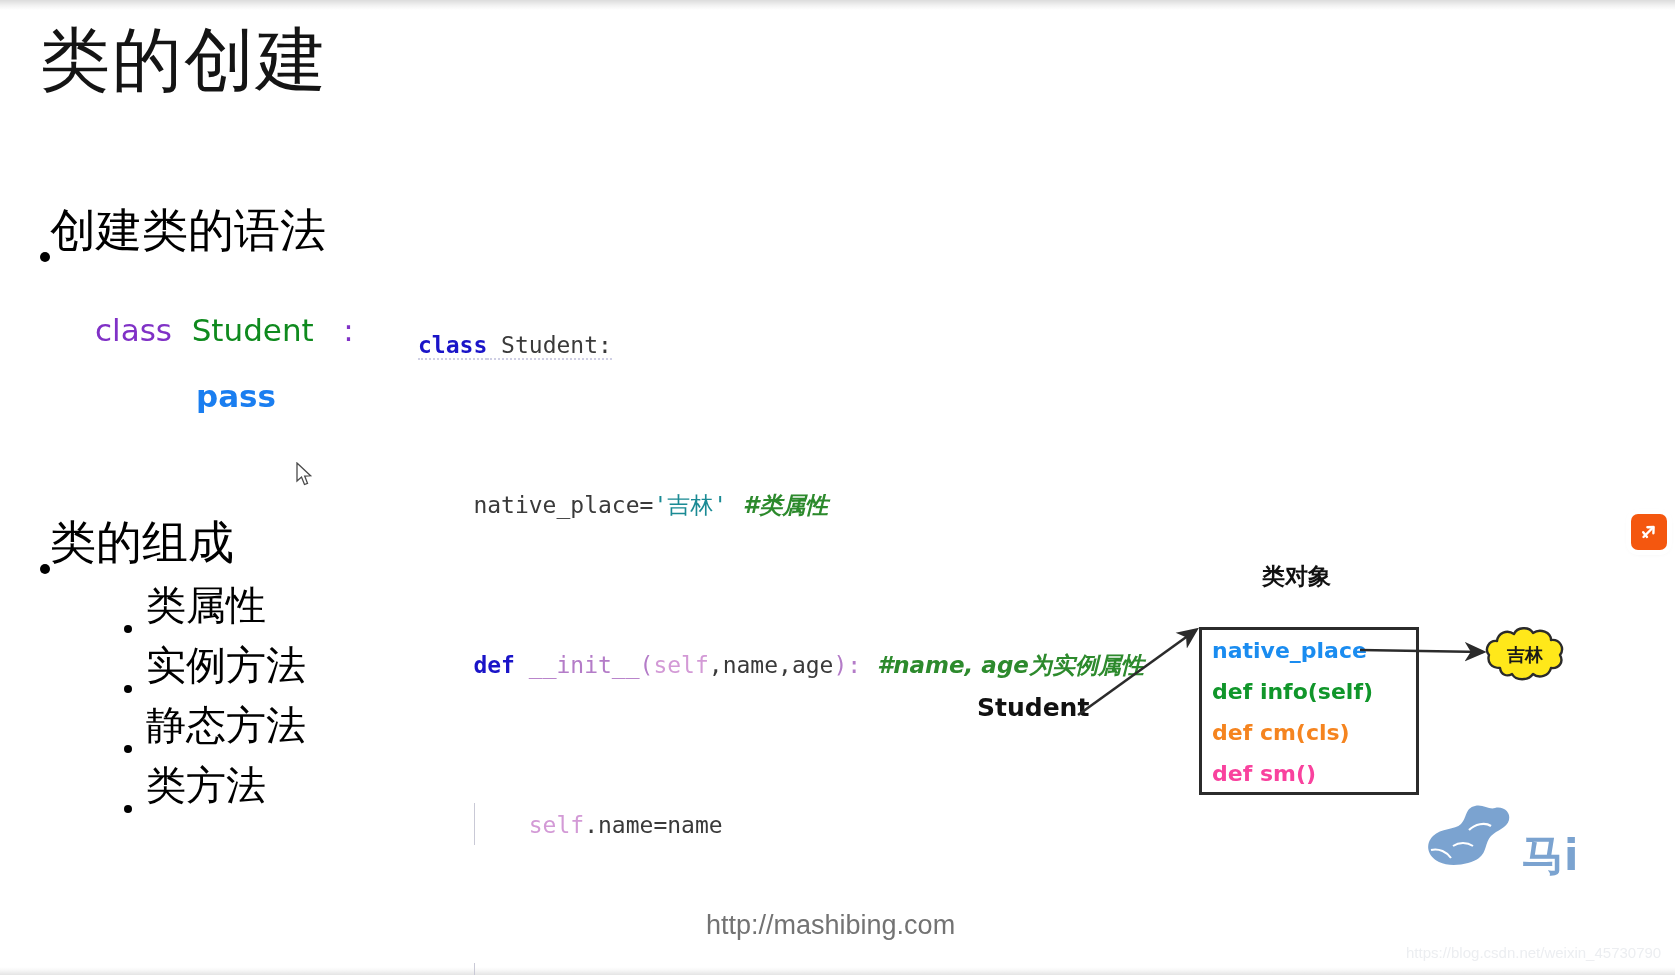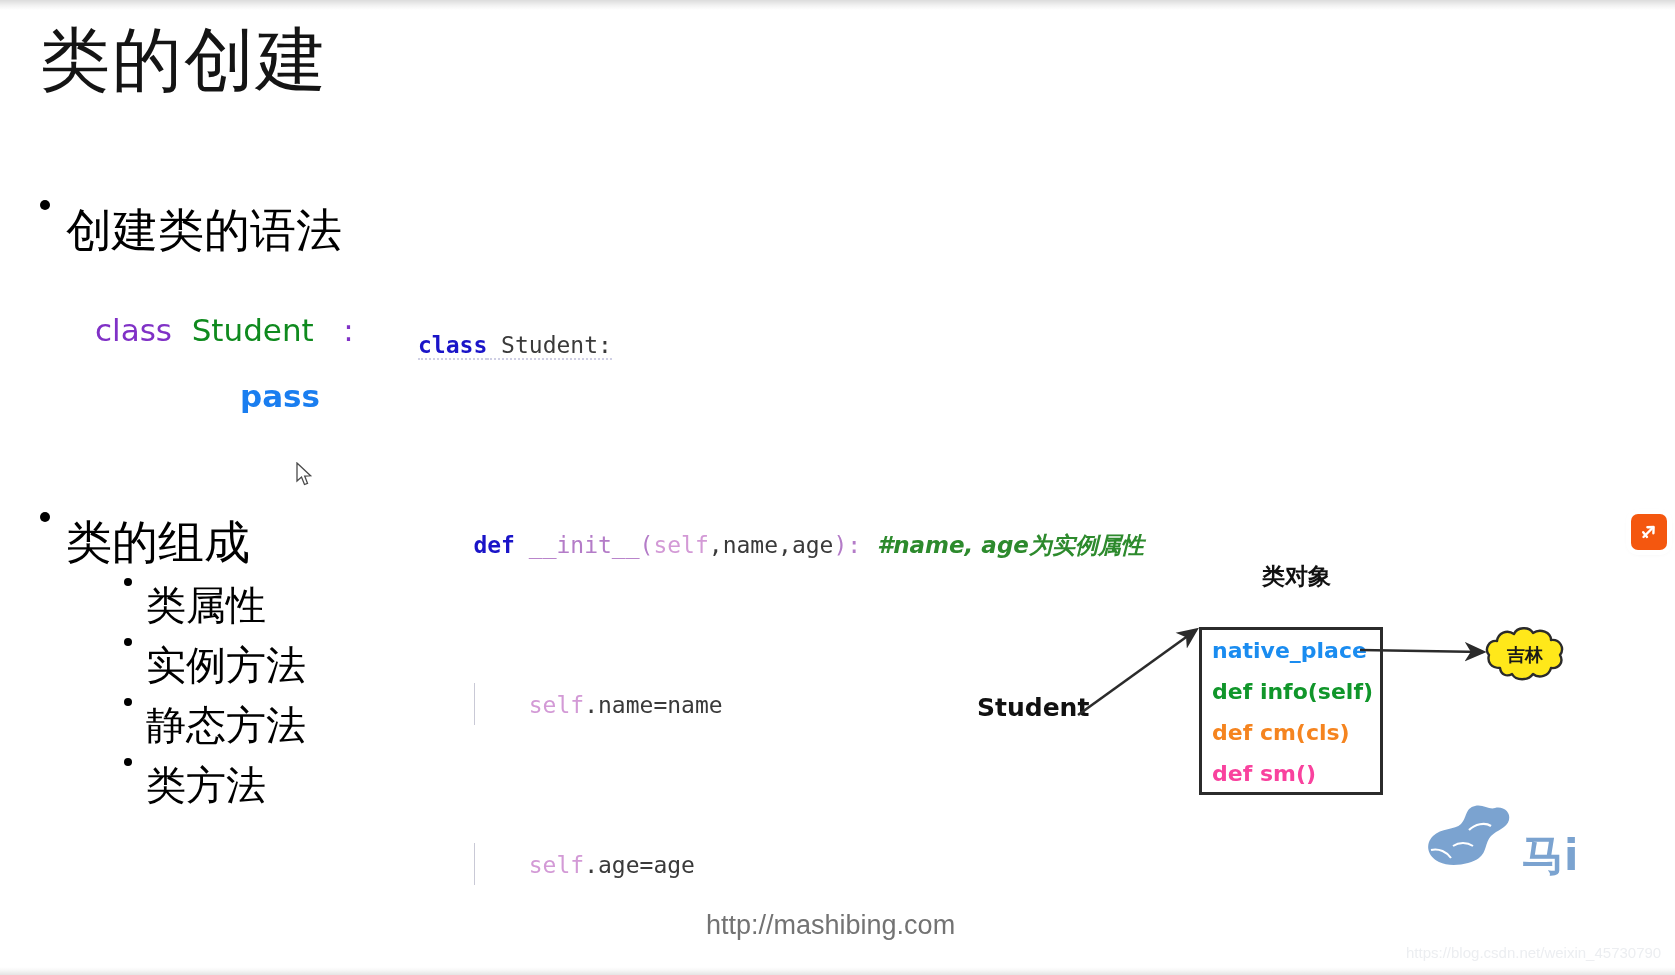--- a/index.html
+++ b/index.html
@@ -30,32 +30,32 @@
     font-weight: 400; letter-spacing: 2px;
     white-space: nowrap;
   }
 
   
   .bullet-l1 {
     position: absolute;
     font-size: 46px; color: #000;
     font-family: "DejaVu Sans", "Liberation Sans", sans-serif;
     white-space: nowrap;
-    display: flex; align-items: flex-start; gap: 16px;
+    display: flex; align-items: flex-end; 
   }
   .bullet-l1 .dot {
     width: 10px; height: 10px; border-radius: 50%;
     background: #000; display: inline-block; flex: 0 0 auto;
   }
   .bullet-l2 {
     position: absolute;
     font-size: 40px; color: #000;
     font-family: "DejaVu Sans", "Liberation Sans", sans-serif;
     white-space: nowrap;
-    display: flex; align-items: flex-start; gap: 14px;
+    display: flex; align-items: flex-end; gap: 14px;
   }
   .bullet-l2 .dot {
     width: 8px; height: 8px; border-radius: 50%;
     background: #000; display: inline-block; flex: 0 0 auto;
   }
 
   
   #mini-snippet {
     position: absolute; left: 95px; top: 315px;
     font-family: "DejaVu Sans", "Liberation Sans", sans-serif;
@@ -63,21 +63,20 @@
     white-space: nowrap; line-height: 1.0;
   }
   #mini-snippet .kw     { color: #8031c6; }
   #mini-snippet .name   { color: #0f8a1e; }
   #mini-snippet .colon  { color: #8031c6; }
   #mini-line2 {
     position: absolute; left: 196px; top: 378px;
     font-family: "DejaVu Sans", "Liberation Sans", sans-serif;
     font-weight: bold; font-size: 31px; color: #1a7ef0;
     white-space: nowrap;
-    margin-left: 44px;
   }
 
   
   #mouse-cursor {
     position: absolute; left: 296px; top: 462px;
     width: 18px; height: 26px;
   }
 
   
   #code-block {
@@ -107,21 +106,21 @@
 
   
   #diagram-label {
     position: absolute; left: 1262px; top: 561px;
     font-size: 23px; font-weight: bold; color: #111;
     font-family: "DejaVu Sans", "Liberation Sans", sans-serif;
     white-space: nowrap;
   }
   #class-box {
     position: absolute; left: 1199px; top: 627px;
-    width: 184px; height: 168px;
+    width: 220px; height: 168px;
     border: 3px solid #2b2b2b; background: #fff; box-sizing: border-box;
   }
   #class-box .row {
     font-family: "DejaVu Sans", "Liberation Sans", sans-serif;
     font-weight: bold; font-size: 22px; white-space: nowrap;
     padding-left: 10px; line-height: 41px;
   }
   .m-native { color: #1a8cf0; }
   .m-info   { color: #10962a; }
   .m-cm     { color: #f5841f; }
@@ -225,20 +224,21 @@
 </div>
 <div class="bullet-l2" style="left:124px; top:758px;">
   <span class="dot"></span>
   <span>类方法</span>
 </div>
 
 <div id="code-block">
 
   <div class="line"><span class="c-kw squig">class</span><span class="c-plain squig"> Student:</span></div>
 
+  <div class="line"><span class="c-plain">    native_place=</span><span class="c-str">'吉林'</span><span class="c-cmt">  #类属性</span></div>
 
   <div class="line"><span class="c-kw">    def </span><span class="c-fn">__init__</span><span class="c-paren">(</span><span class="c-self">self</span><span class="c-plain">,name,age</span><span class="c-paren">):</span><span class="c-cmt">  #name, age为实例属性</span></div>
 
   <div class="line guide1"><span class="c-self">        self</span><span class="c-plain">.name=name</span></div>
 
   <div class="line guide1"><span class="c-self">        self</span><span class="c-plain">.age=age</span></div>
 
   
 
   

